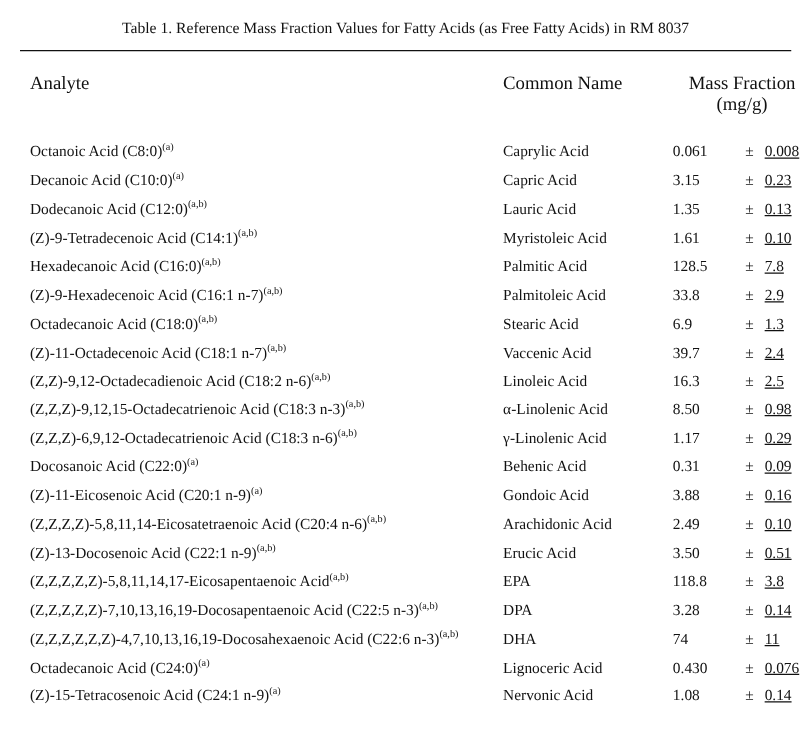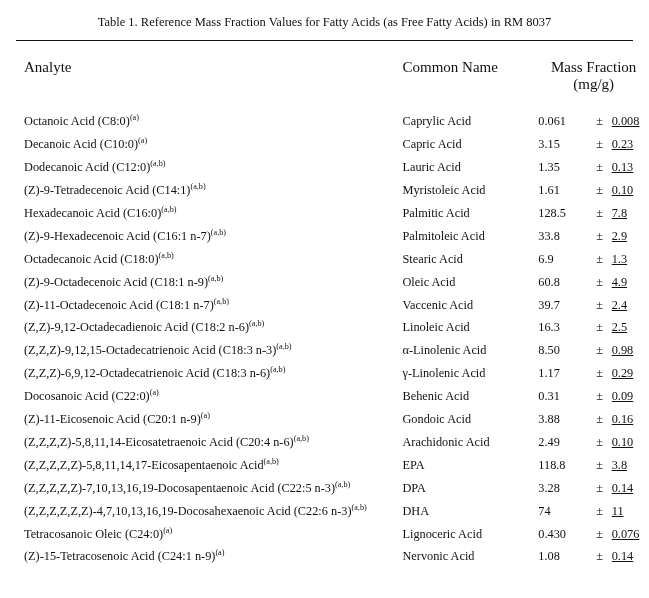--- a/index.html
+++ b/index.html
@@ -149,27 +149,20 @@
           <td class="col-unc">2.9</td>
         </tr>
         <tr>
           <td class="col-analyte"><span>Octadecanoic Acid (C18:0)</span><sup>(a,b)</sup></td>
           <td class="col-common">Stearic Acid</td>
           <td class="col-val">6.9</td>
           <td class="col-pm">±</td>
           <td class="col-unc">1.3</td>
         </tr>
         <tr>
-          <td class="col-analyte"><span>(Z)-9-Octadecenoic Acid (C18:1 n-9)</span><sup>(a,b)</sup></td>
-          <td class="col-common">Oleic Acid</td>
-          <td class="col-val">60.8</td>
-          <td class="col-pm">±</td>
-          <td class="col-unc">4.9</td>
-        </tr>
-        <tr>
           <td class="col-analyte"><span>(Z)-11-Octadecenoic Acid (C18:1 n-7)</span><sup>(a,b)</sup></td>
           <td class="col-common">Vaccenic Acid</td>
           <td class="col-val">39.7</td>
           <td class="col-pm">±</td>
           <td class="col-unc">2.4</td>
         </tr>
         <tr>
           <td class="col-analyte"><span>(Z,Z)-9,12-Octadecadienoic Acid (C18:2 n-6)</span><sup>(a,b)</sup></td>
           <td class="col-common">Linoleic Acid</td>
           <td class="col-val">16.3</td>
@@ -205,20 +198,27 @@
           <td class="col-unc">0.16</td>
         </tr>
         <tr>
           <td class="col-analyte"><span>(Z,Z,Z,Z)-5,8,11,14-Eicosatetraenoic Acid (C20:4 n-6)</span><sup>(a,b)</sup></td>
           <td class="col-common">Arachidonic Acid</td>
           <td class="col-val">2.49</td>
           <td class="col-pm">±</td>
           <td class="col-unc">0.10</td>
         </tr>
         <tr>
+          <td class="col-analyte"><span>(Z)-13-Docosenoic Acid (C22:1 n-9)</span><sup>(a,b)</sup></td>
+          <td class="col-common">Erucic Acid</td>
+          <td class="col-val">3.50</td>
+          <td class="col-pm">±</td>
+          <td class="col-unc">0.51</td>
+        </tr>
+        <tr>
           <td class="col-analyte"><span>(Z,Z,Z,Z,Z)-5,8,11,14,17-Eicosapentaenoic Acid</span><sup>(a,b)</sup></td>
           <td class="col-common">EPA</td>
           <td class="col-val">118.8</td>
           <td class="col-pm">±</td>
           <td class="col-unc">3.8</td>
         </tr>
         <tr>
           <td class="col-analyte"><span>(Z,Z,Z,Z,Z)-7,10,13,16,19-Docosapentaenoic Acid (C22:5 n-3)</span><sup>(a,b)</sup></td>
           <td class="col-common">DPA</td>
           <td class="col-val">3.28</td>
@@ -226,21 +226,21 @@
           <td class="col-unc">0.14</td>
         </tr>
         <tr>
           <td class="col-analyte"><span>(Z,Z,Z,Z,Z,Z)-4,7,10,13,16,19-Docosahexaenoic Acid (C22:6 n-3)</span><sup>(a,b)</sup></td>
           <td class="col-common">DHA</td>
           <td class="col-val">74</td>
           <td class="col-pm">±</td>
           <td class="col-unc">11</td>
         </tr>
         <tr>
-          <td class="col-analyte"><span>Tetracosanoic Oleic (C24:0)</span><sup>(a)</sup></td>
+          <td class="col-analyte"><span>Octadecanoic Acid (C24:0)</span><sup>(a)</sup></td>
           <td class="col-common">Lignoceric Acid</td>
           <td class="col-val">0.430</td>
           <td class="col-pm">±</td>
           <td class="col-unc">0.076</td>
         </tr>
         <tr>
           <td class="col-analyte"><span>(Z)-15-Tetracosenoic Acid (C24:1 n-9)</span><sup>(a)</sup></td>
           <td class="col-common">Nervonic Acid</td>
           <td class="col-val">1.08</td>
           <td class="col-pm">±</td>

